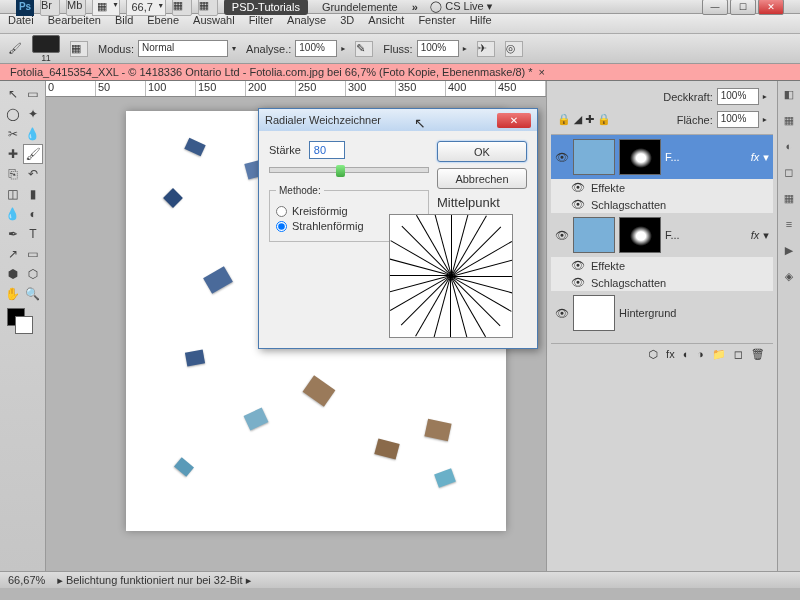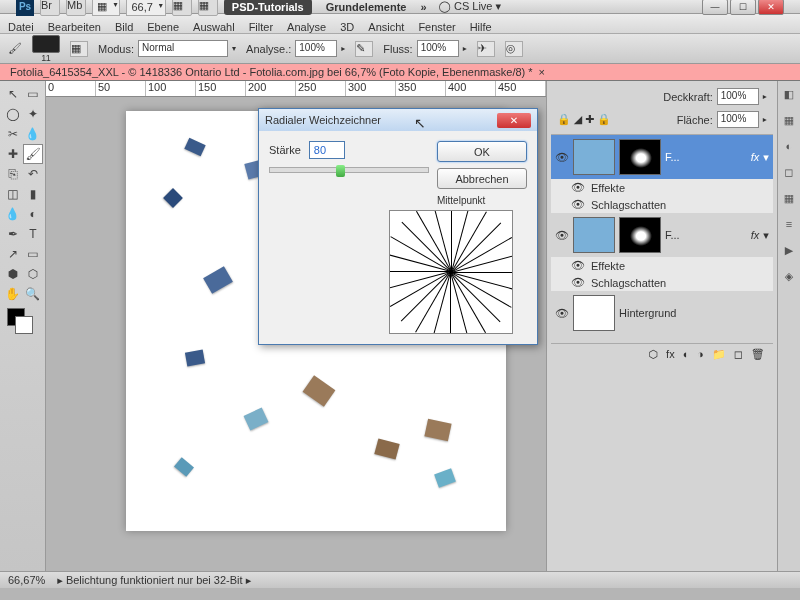--- a/index.html
+++ b/index.html
@@ -2,27 +2,27 @@
 <html><head>
 <meta charset="utf-8">
 <style>
 *{margin:0;padding:0;box-sizing:border-box;font-family:Tahoma,sans-serif;font-size:11px;color:#333}
 body{background:#b5b5b5;width:800px;height:600px;overflow:hidden;position:relative}
 .titlebar{height:14px;background:linear-gradient(#e8e8e8,#cfcfcf);display:flex;align-items:center;padding:0 16px;gap:6px;border-bottom:1px solid #999}
 .ps-icon{width:18px;height:18px;background:#0a3055;color:#6ab0e0;display:flex;align-items:center;justify-content:center;font-weight:bold;font-size:10px}
 .tb-btn{width:20px;height:18px;background:#ddd;border:1px solid #aaa;border-radius:2px}
 .tb-dd{padding:2px 12px 2px 4px;background:#eee;border:1px solid #aaa;position:relative}
 .tb-dd:after{content:"▾";position:absolute;right:2px;font-size:8px}
-.doctabs{padding:2px 8px;font-weight:bold;color:#fff}
+.doctabs{padding:2px 8px;font-weight:normal;color:#fff}
 .psd-tut{background:#444;border-radius:3px}
 .win-btns{margin-left:auto;display:flex;gap:2px}
 .win-btn{width:26px;height:16px;border:1px solid #888;border-radius:2px;display:flex;align-items:center;justify-content:center;font-size:9px}
 .win-close{background:linear-gradient(#e88,#c33);color:#fff}
 .win-min,.win-max{background:linear-gradient(#eee,#ccc)}
-.menubar{height:20px;background:linear-gradient(#ececec,#d8d8d8);display:flex;align-items:flex-end;padding:0 8px;gap:14px;border-bottom:1px solid #aaa}
+.menubar{height:20px;background:linear-gradient(#ececec,#d8d8d8);display:flex;align-items:flex-start;padding:0 8px;gap:14px;border-bottom:1px solid #aaa}
 .menu-item{cursor:pointer}
 .optbar{height:30px;background:linear-gradient(#e5e5e5,#cacaca);display:flex;align-items:center;padding:0 8px;gap:10px;border-bottom:1px solid #999}
 .swatch{width:22px;height:22px;background:#000;border:1px solid #666}
 .num-lbl{font-size:9px}
 .optgroup{display:flex;align-items:center;gap:4px}
 .pct-box{width:42px;height:17px;background:#fff;border:1px solid #888;font-size:10px;padding:1px 3px}
 .doctab{height:17px;background:#fca5a5;padding:2px 10px;font-size:10px;color:#000;border-bottom:1px solid #777;display:flex;align-items:center}
 .workspace{display:flex;height:490px}
 .toolbox{width:46px;background:linear-gradient(#d8d8d8,#c5c5c5);border-right:1px solid #999;padding:3px;display:grid;grid-template-columns:1fr 1fr;gap:0;align-content:start}
 .tool{width:20px;height:20px;border:1px solid transparent;display:flex;align-items:center;justify-content:center;font-size:12px;color:#444}
@@ -287,25 +287,36 @@
   </div>
   <div class="dlg-body">
     <div class="dlg-left">
       <div class="dlg-row">
           <span>Stärke</span>
           <input class="dlg-input" value="80" style="">
         </div>
       <div class="slider">
           <div class="slider-h"></div>
         </div>
+      <fieldset class="fieldset">
+        <legend>Methode:</legend>
+        <label class="radio">
+            <input type="radio" style="">
+            <span>Kreisförmig</span>
+          </label>
+        <label class="radio">
+            <input type="radio" checked="" style="">
+            <span>Strahlenförmig</span>
+          </label>
+      </fieldset>
     </div>
     <div class="dlg-right">
       <div class="dlg-btn primary">OK</div>
       <div class="dlg-btn">Abbrechen</div>
-      <div style="margin-top:6px;font-size:10px">Mittelpunkt</div>
+      <div style="margin-top:6px;font-size:13px">Mittelpunkt</div>
       <div class="preview-box" style="margin-left:-48px;margin-top:4px">
         <div class="ray" style="transform:rotate(0deg)"></div>
           <div class="ray" style="transform:rotate(15deg)"></div>
           <div class="ray" style="transform:rotate(30deg)"></div>
           <div class="ray" style="transform:rotate(45deg)"></div>
           <div class="ray" style="transform:rotate(60deg)"></div>
           <div class="ray" style="transform:rotate(75deg)"></div>
           <div class="ray" style="transform:rotate(90deg)"></div>
           <div class="ray" style="transform:rotate(105deg)"></div>
           <div class="ray" style="transform:rotate(120deg)"></div>

